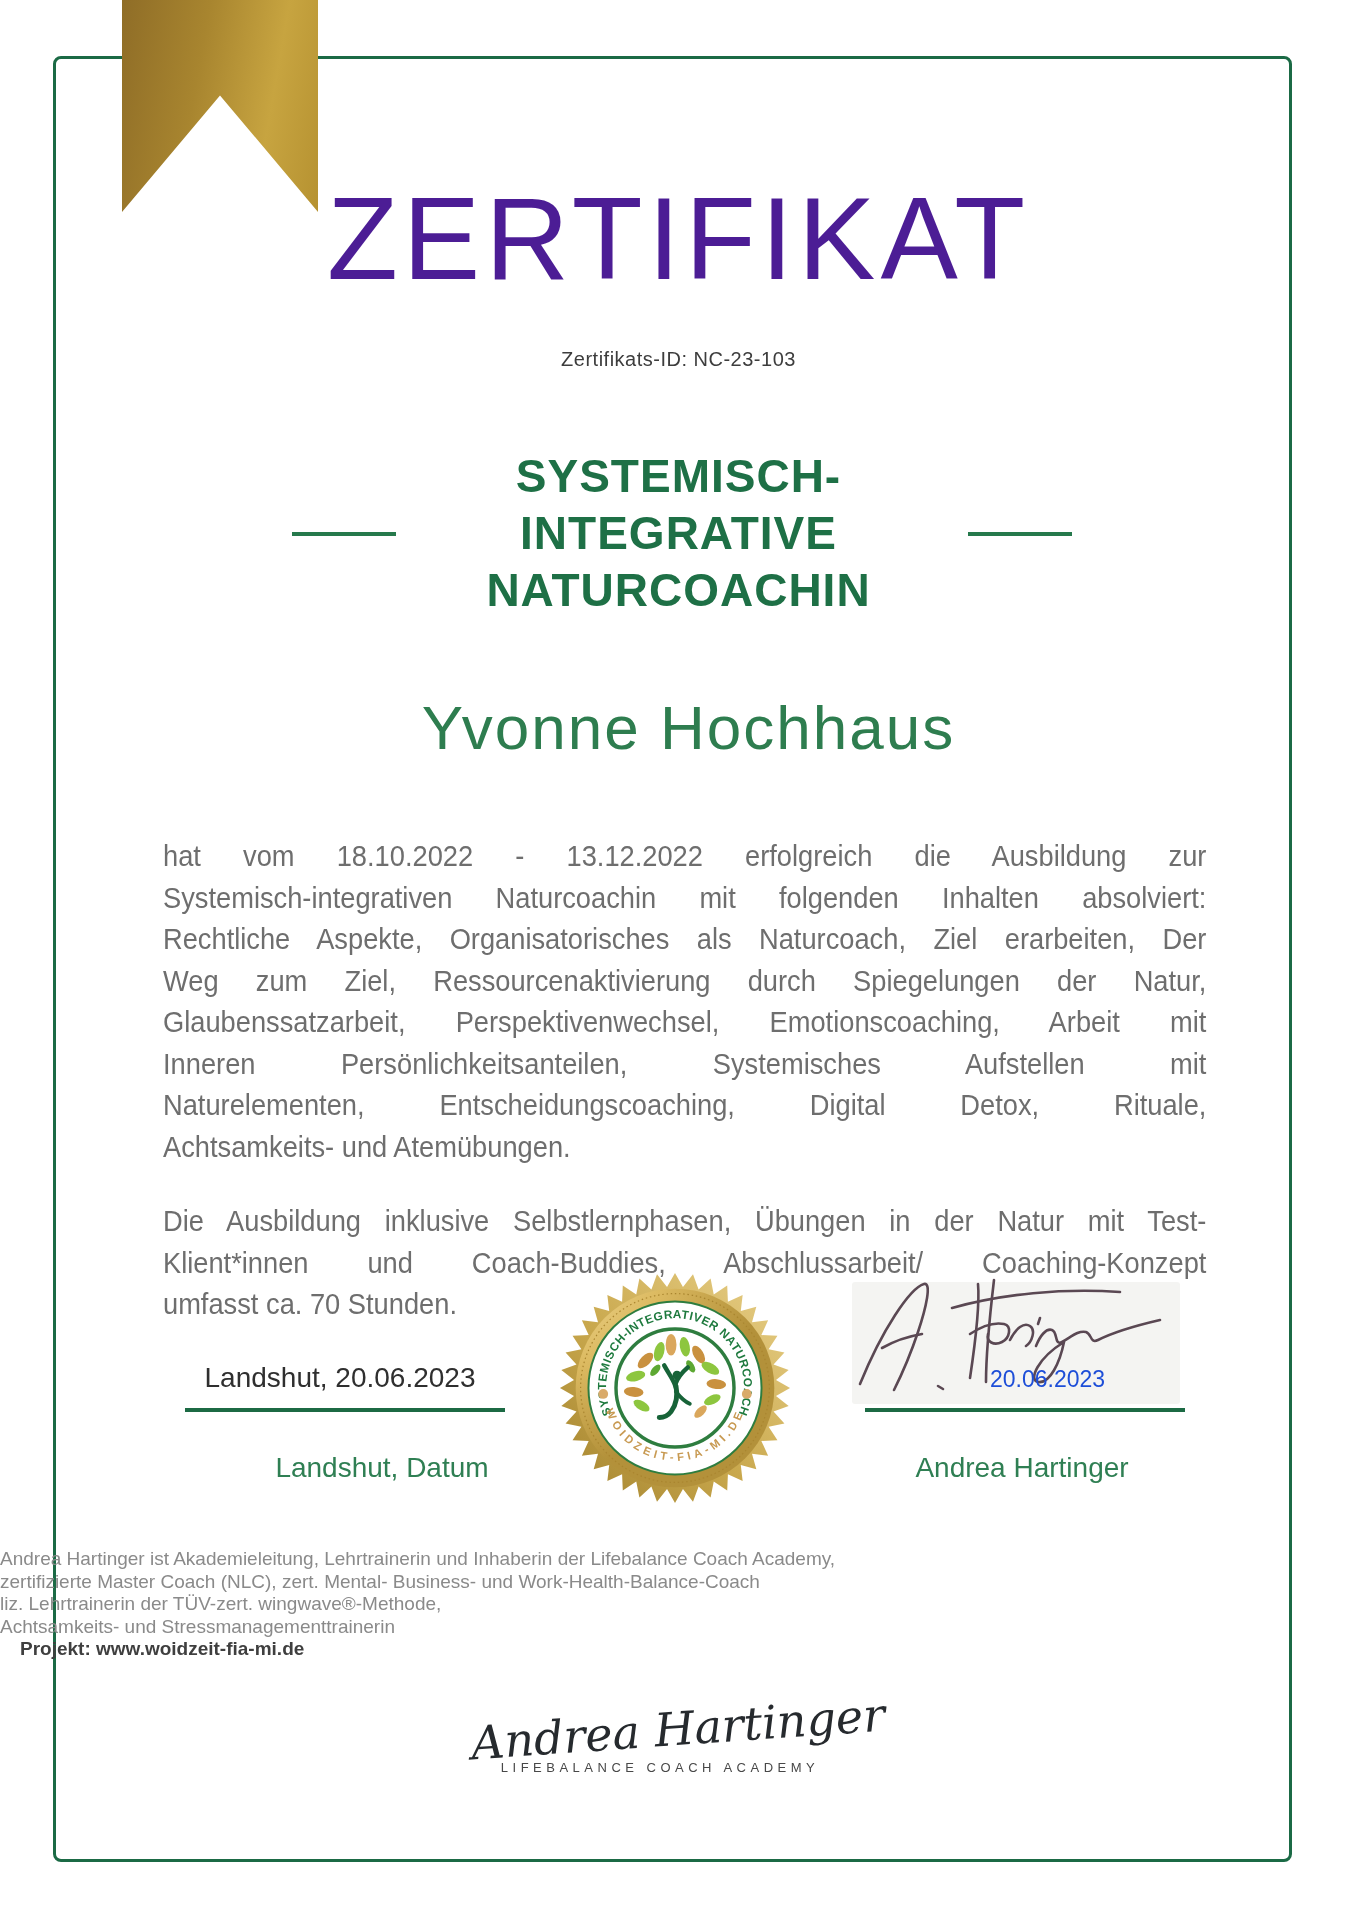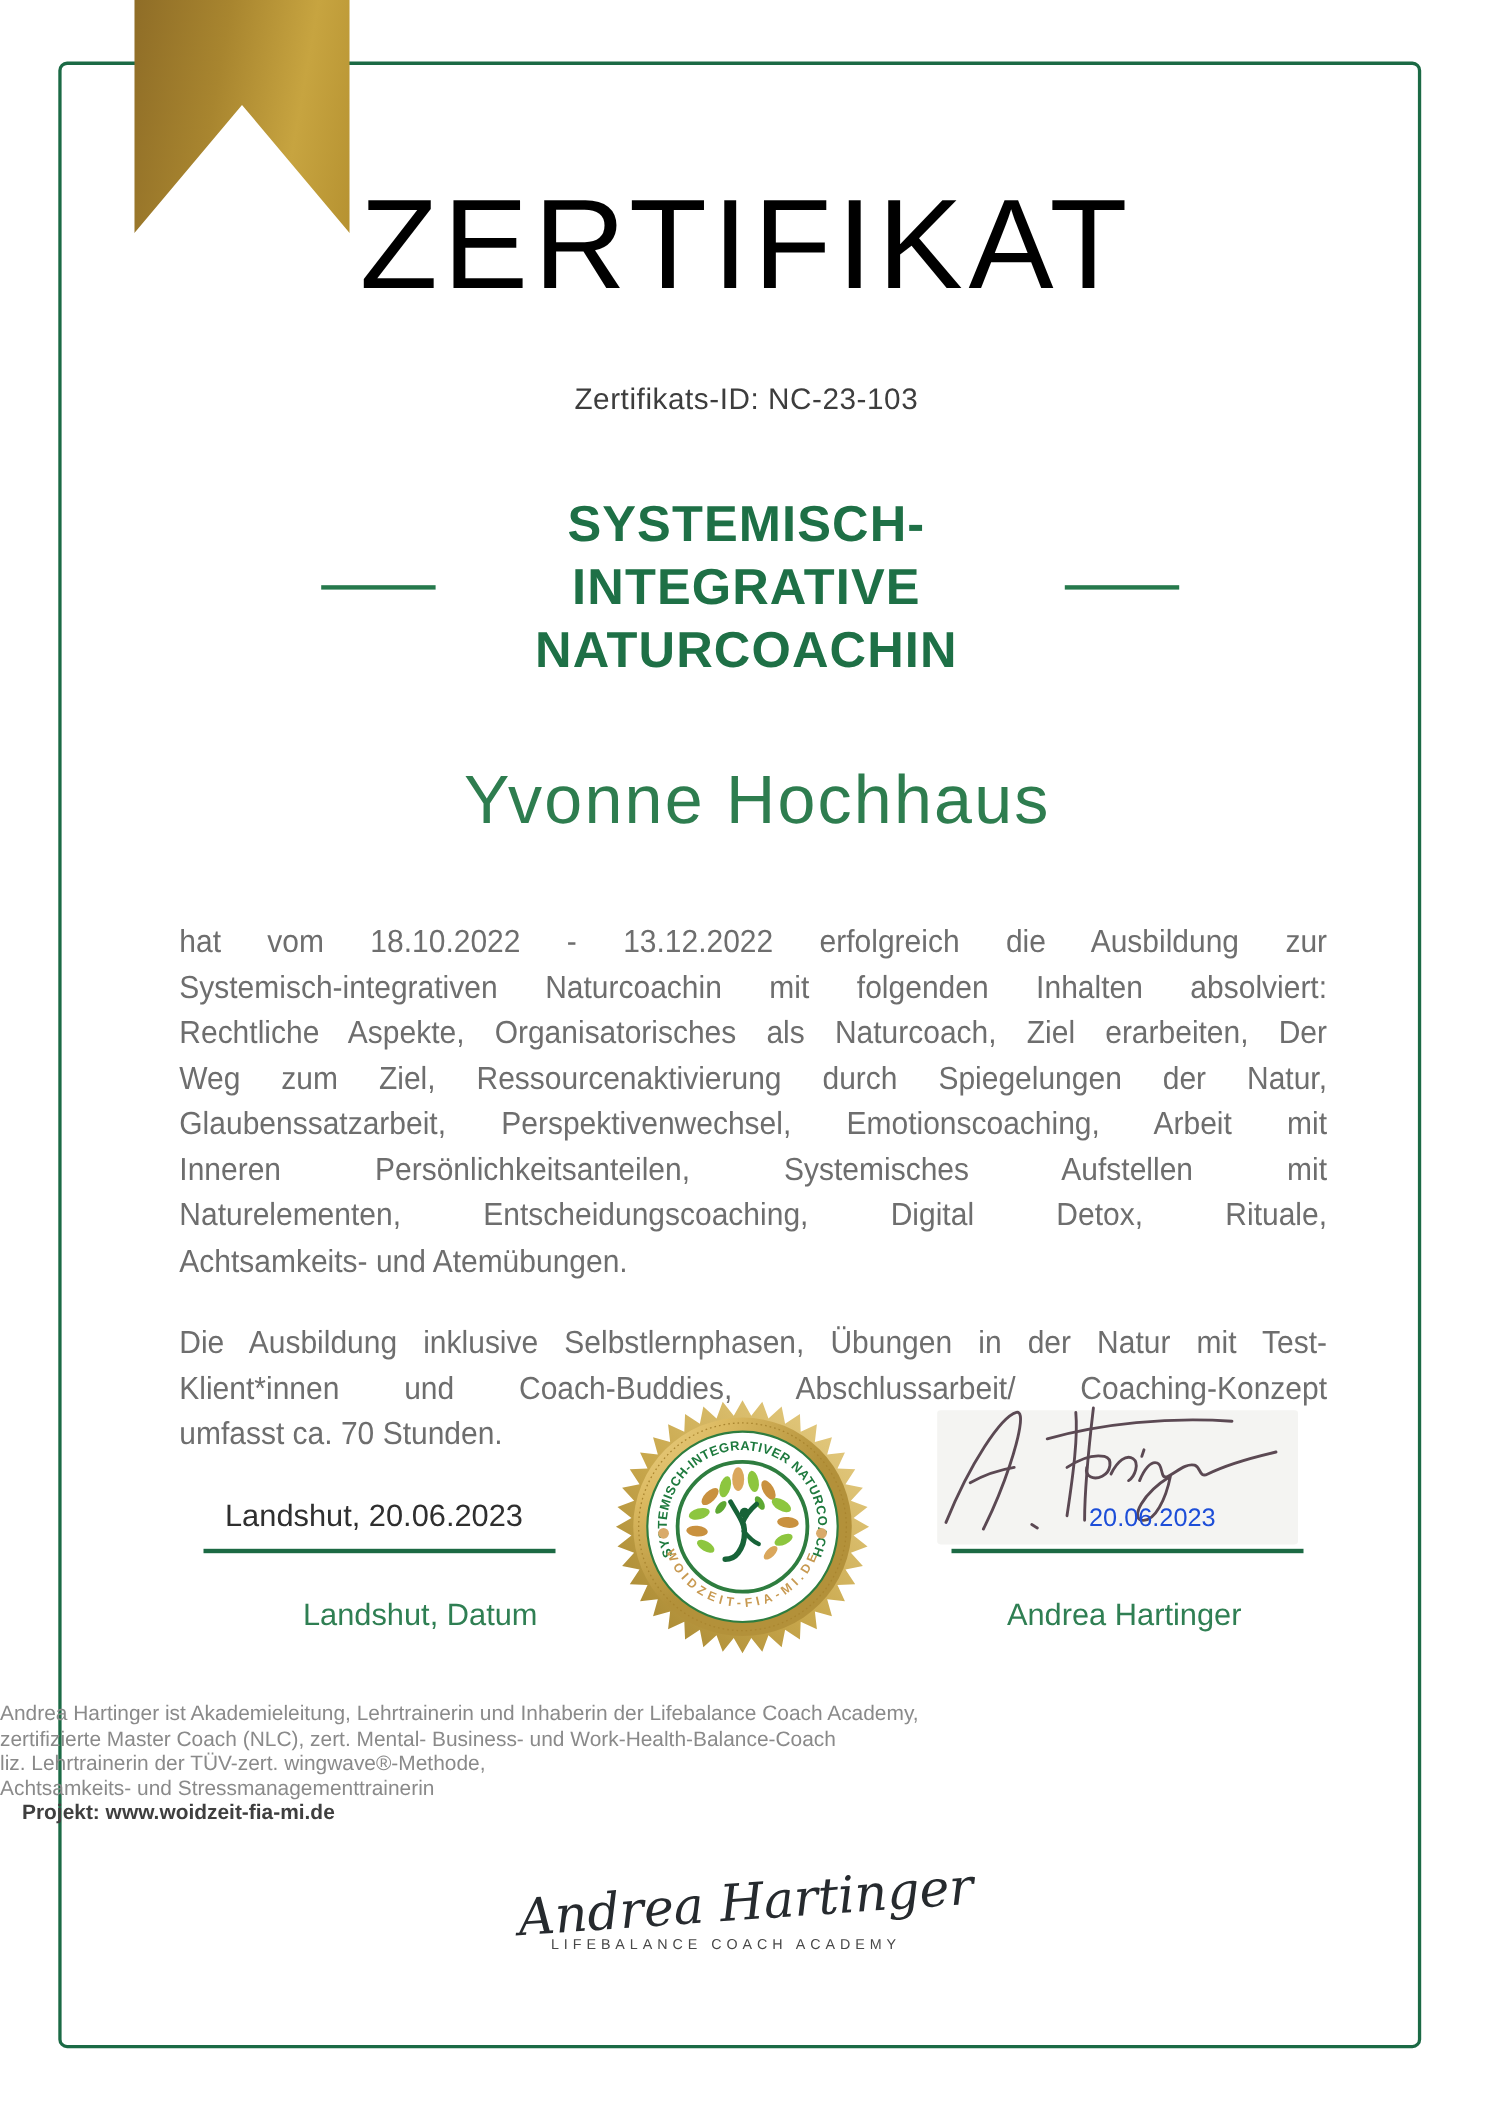--- a/index.html
+++ b/index.html
@@ -3,24 +3,24 @@
 <meta charset="utf-8">
 <style>
   html,body{margin:0;padding:0;background:#ffffff;}
   .page{position:relative;width:1357px;height:1920px;background:#ffffff;overflow:hidden;
         font-family:"Liberation Sans", sans-serif;}
   .border-frame{position:absolute;left:53px;top:56px;width:1233px;height:1800px;
         border:3px solid #1b6a45;border-radius:8px;}
   .ribbon{position:absolute;left:122px;top:0;width:196px;height:212px;
         background:linear-gradient(100deg,#8f6d27 0%,#a8852f 38%,#c7a440 72%,#b69231 100%);
         clip-path:polygon(0 0,100% 0,100% 100%,50% 45%,0 100%);}
-  .title{position:absolute;left:0;top:164px;width:100%;text-align:center;
-        font-size:116px;font-weight:300;letter-spacing:5px;color:#000000;line-height:1;}
+  .title{position:absolute;left:0;top:181px;width:100%;text-align:center;
+        font-size:116px;font-weight:300;letter-spacing:5px;color:#4c1d95;line-height:1;}
   .cert-id{position:absolute;left:0;top:348px;width:100%;text-align:center;
-        font-size:27px;color:#3d3d3d;letter-spacing:0.5px;}
+        font-size:20px;color:#3d3d3d;letter-spacing:0.5px;}
   .subtitle{position:absolute;left:0;top:448px;width:100%;text-align:center;
         color:#1e7046;font-size:46px;font-weight:600;letter-spacing:1px;line-height:57px;}
   .dash{position:absolute;top:532px;height:4px;background:#26794c;}
   .dash-left{left:292px;width:104px;}
   .dash-right{left:968px;width:104px;}
   .recipient{position:absolute;left:0;top:692px;width:100%;text-align:center;
         color:#2e7d4f;font-size:62px;font-weight:400;letter-spacing:2px;margin-left:10px;}
   .body-text{position:absolute;left:163px;top:836px;width:1110px;
         transform:scaleX(0.94);transform-origin:left top;
         font-size:29px;line-height:41.5px;color:#6e6e6e;}

